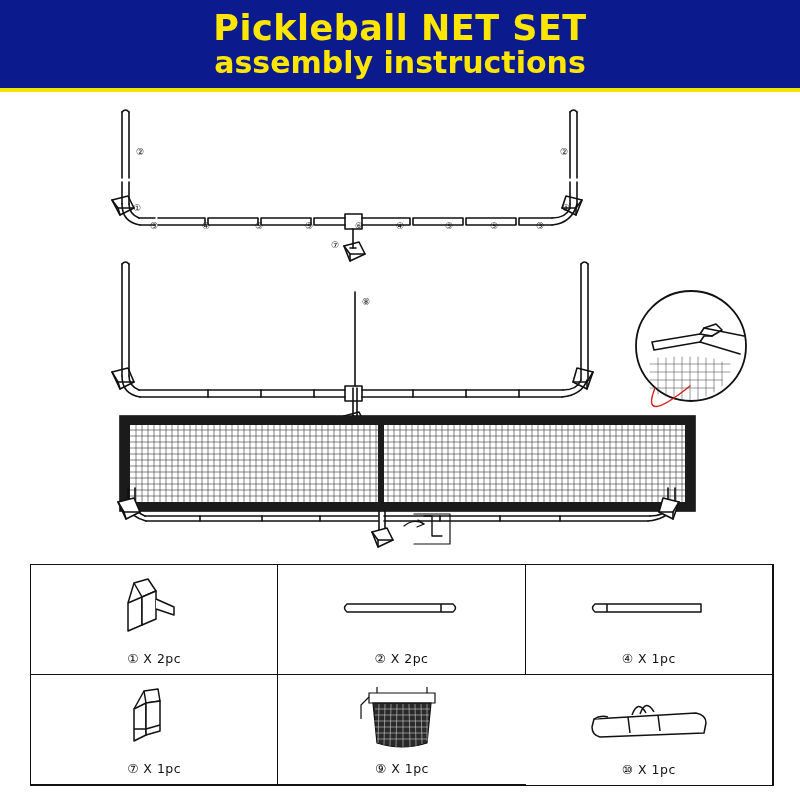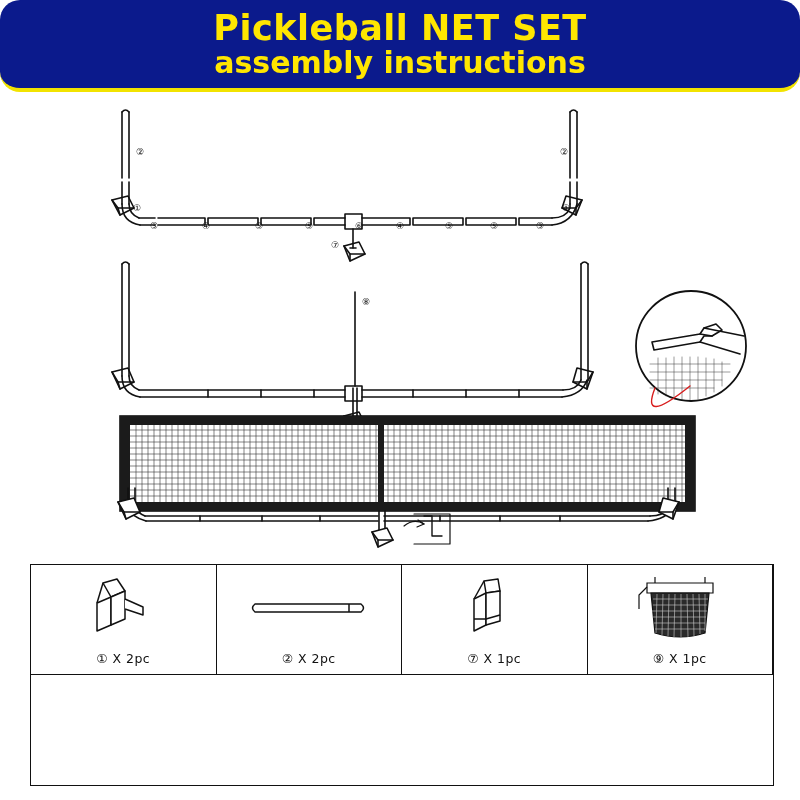--- a/index.html
+++ b/index.html
@@ -10,21 +10,20 @@
     overflow:hidden;
     position:relative;
   }
   
   #header{
     position:absolute;left:0;top:0;width:800px;height:92px;
     background:#0b1a8c;
     display:flex;flex-direction:column;align-items:center;justify-content:center;
     border-bottom:4px solid #f2e300;
     box-sizing:border-box;
-    border-radius:20px;
   }
   #title-line1{
     color:#ffe600;
     font-size:35px;
     font-weight:bold;
     letter-spacing:0.5px;
     line-height:38px;
     text-align:center;
     font-family:"DejaVu Sans", sans-serif;
   }
@@ -42,21 +41,21 @@
     background:#ffffff;
   }
   #diagram svg{display:block;}
 
   
   #parts-table{
     position:absolute;left:30px;top:564px;width:744px;height:222px;
     border:1.6px solid #111;
     box-sizing:border-box;
     display:grid;
-    grid-template-columns:repeat(4,1fr);
+    grid-template-columns:repeat(3,1fr);
     grid-template-rows:1fr 1fr;
   }
   .part-cell{
     border-right:1.4px solid #111;
     border-bottom:1.4px solid #111;
     box-sizing:border-box;
     position:relative;
     display:flex;flex-direction:column;align-items:center;justify-content:flex-end;
     padding-bottom:6px;
   }
@@ -279,20 +278,31 @@
         <g fill="#fff" stroke="#111" stroke-width="1.5" stroke-linejoin="round">
           <path d="M6,16 L112,16 Q117,20 112,24 L6,24 Q1,20 6,16 Z"></path>
           <path d="M100,16 L100,24"></path>
         </g>
       </svg>
     </div>
     <div class="part-label">② X 2pc</div>
   </div>
 
 
+  <div class="part-cell">
+    <div class="part-art">
+      <svg width="120" height="40" viewBox="0 0 120 40">
+        <g fill="#fff" stroke="#111" stroke-width="1.5" stroke-linejoin="round">
+          <path d="M6,16 L112,16 L112,24 L6,24 Q1,20 6,16 Z"></path>
+          <path d="M18,16 L18,24"></path>
+        </g>
+      </svg>
+    </div>
+    <div class="part-label">④ X 1pc</div>
+  </div>
 
 
 
   <div class="part-cell">
     <div class="part-art">
       <svg width="80" height="62" viewBox="0 0 80 62">
         <g fill="#fff" stroke="#111" stroke-width="1.5" stroke-linejoin="round">
           <path d="M30,4 L44,2 L46,14 L32,16 Z"></path>
           <path d="M32,16 L32,48 L20,54 L20,22 Z"></path>
           <path d="M32,16 L46,14 L46,44 L32,48 Z"></path>
@@ -318,14 +328,28 @@
         </g>
         <g stroke="#111" stroke-width="1.2" fill="none">
           <path d="M20,8 L20,2 M70,8 L70,2"></path>
           <path d="M12,12 L4,20 L4,34"></path>
         </g>
       </svg>
     </div>
     <div class="part-label">⑨ X 1pc</div>
   </div>
 
+  <div class="part-cell">
+    <div class="part-art">
+      <svg width="130" height="60" viewBox="0 0 130 60">
+        <g fill="#fff" stroke="#111" stroke-width="1.5" stroke-linejoin="round">
+          <path d="M10,30 L112,24 Q122,26 122,34 L120,44 L16,48 Q8,46 8,38 Z"></path>
+          <path d="M10,30 Q16,26 24,28"></path>
+          <path d="M48,26 Q54,10 62,24" fill="none"></path>
+          <path d="M56,25 Q62,9 70,23" fill="none"></path>
+          <path d="M44,28 L46,44 M74,26 L76,42"></path>
+        </g>
+      </svg>
+    </div>
+    <div class="part-label">⑩ X 1pc</div>
+  </div>
 
 </div>
 
 </body></html>

